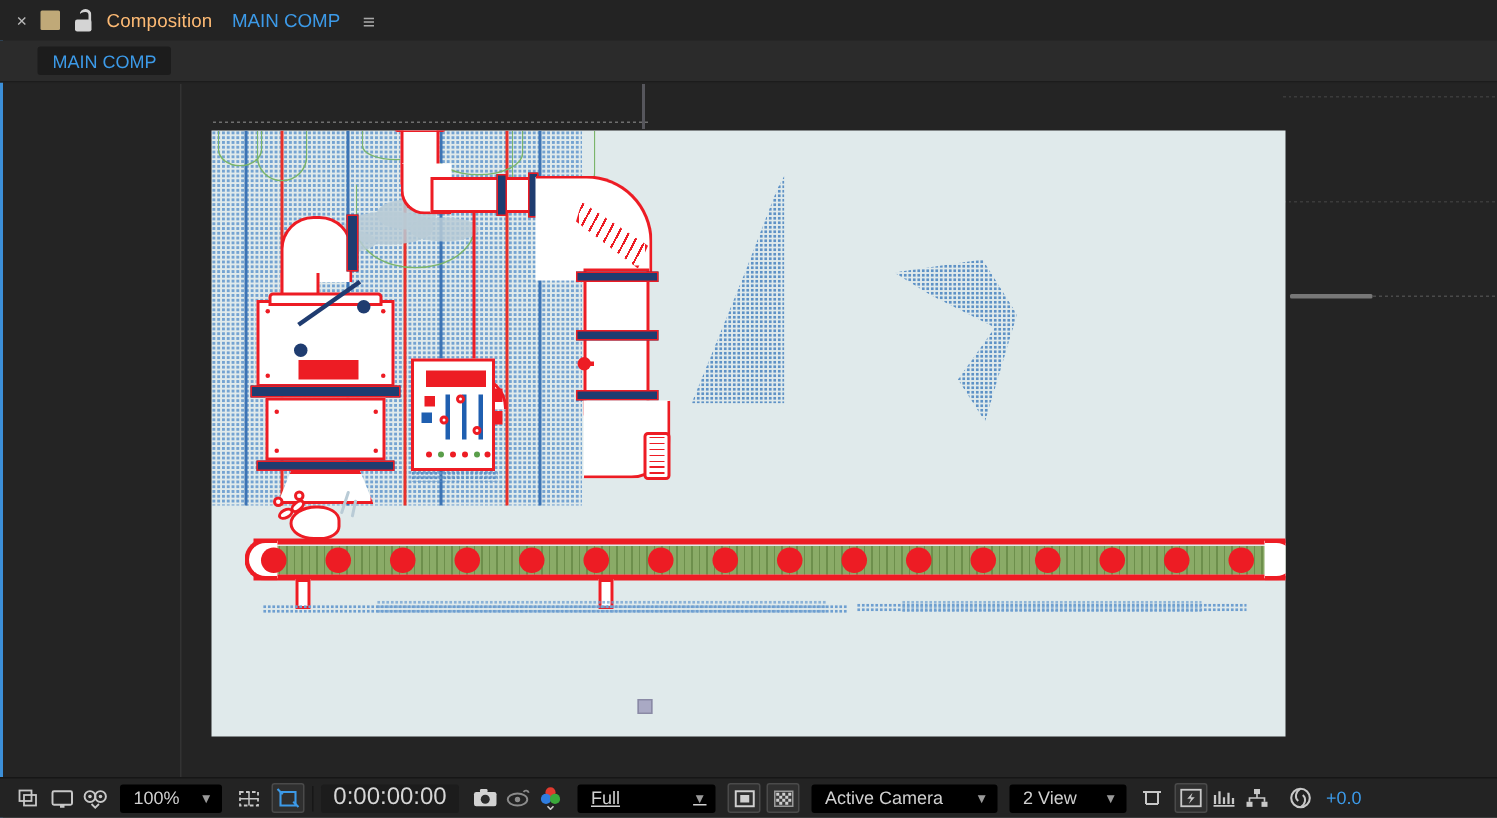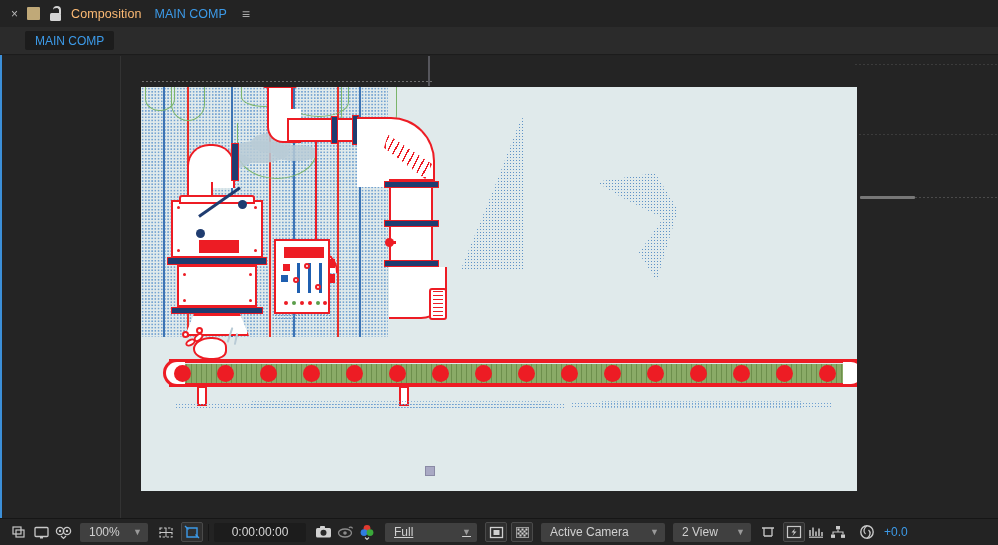--- a/index.html
+++ b/index.html
@@ -132,25 +132,25 @@
   .toolbar {
     position: absolute; left: 0; top: 518px; width: 998px; height: 27px;
     background: #232323; border-top: 1px solid #161616;
     display: flex; align-items: center; padding-left: 8px; gap: 0;
   }
   .tbtn { width: 22px; height: 20px; display:flex; align-items:center; justify-content:center;
           cursor: pointer; position:relative; }
   .tbtn.active { background:#2f2f2f; border:1px solid #4a4a4a; border-radius:2px; }
   .tsep { width: 1px; height: 17px; background: #171717; margin: 0 5px; }
   .tselect {
-    background: #404040; border-radius: 2px; height: 19px; color: #d0d0d0;
+    background: #000000; border-radius: 2px; height: 19px; color: #d0d0d0;
     font-size: 12px; display: flex; align-items: center; justify-content: space-between;
     padding: 0 6px 0 9px; cursor: pointer; gap: 6px;
   }
-  .tfield { background:#1c1c1c; border-radius:2px; height:19px; color:#d6d6d6; font-size:12px;
+  .tfield { background:#1c1c1c; border-radius:2px; height:19px; color:#d6d6d6; font-size:16px;
             display:flex; align-items:center; padding:0 8px; }
   .chev { font-size: 9px; color: #9a9a9a; }
   .tlabel-blue { color:#3c9ae8; font-size:12px; margin-left:6px; }
 </style>
 </head>
 <body>
 
 <div id="app">
 
   <div class="leftrail"></div>

